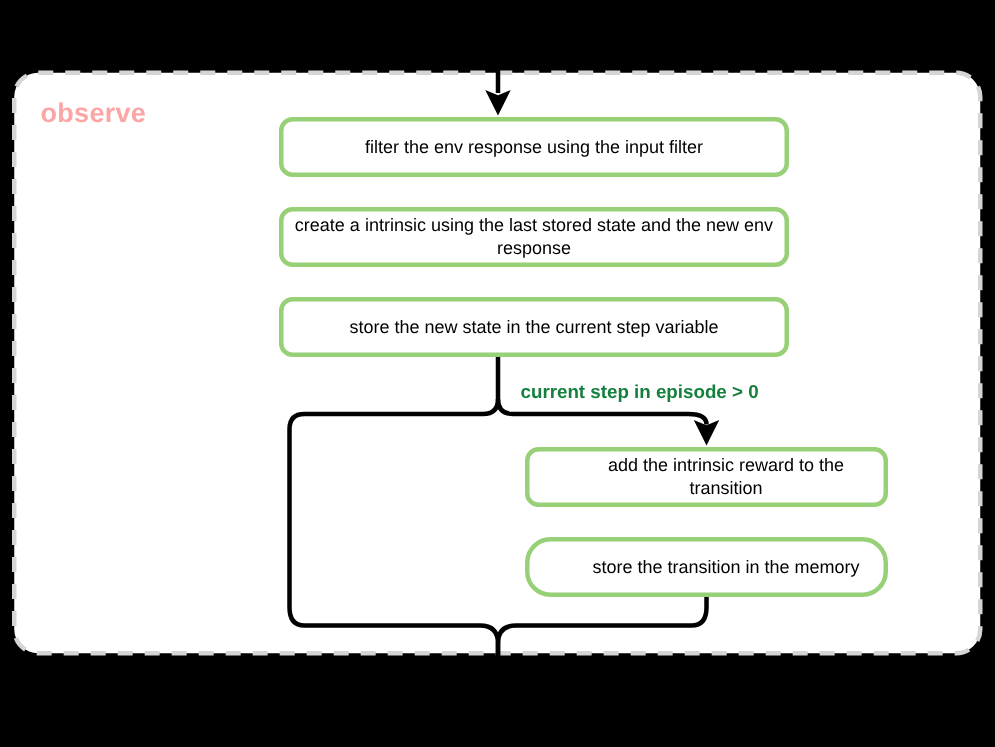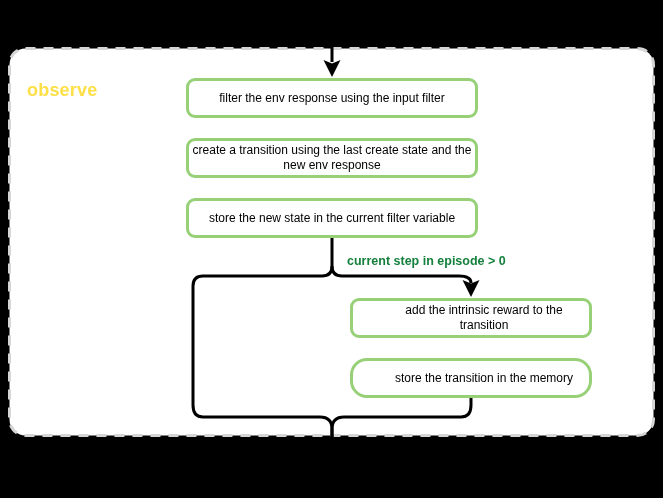--- a/index.html
+++ b/index.html
@@ -12,42 +12,42 @@
     overflow: hidden;
   }
   .connector-layer {
     position: absolute;
     left: 0; top: 0;
     width: 663px; height: 498px;
   }
   .panel-title {
     position: absolute;
     left: 27px;
-    top: 80px;
+    top: 65px;
     font-size: 18px;
     font-weight: bold;
-    color: #fde047;
+    color: #fca5a5;
     letter-spacing: 0.2px;
   }
   .node {
     position: absolute;
     box-sizing: border-box;
     background: #ffffff;
     border: 3px solid #97d077;
     border-radius: 9px;
     display: flex;
     align-items: center;
     justify-content: center;
     text-align: center;
     font-size: 12px;
     line-height: 15px;
     color: #000000;
     padding: 2px 3px;
   }
-  .node-col-left  { left: 186px; width: 292px; height: 40px; }
+  .node-col-left  { left: 186px; width: 340px; height: 40px; }
   .node-col-right { left: 350px; width: 242px; height: 40px; padding-left: 29px; }
   .n1 { top: 78px; }
   .n2 { top: 138px; }
   .n3 { top: 198px; }
   .n4 { top: 298px; }
   .n5 { top: 358px; border-radius: 17px; }
   .condition-label {
     position: absolute;
     left: 347px;
     top: 254px;
@@ -77,25 +77,25 @@
     <path d="M471 398 L471 405 Q471 417 461 417 L344 417 Q332 417 332 429 L332 446" fill="none" stroke="#000000" stroke-width="3"></path>
   </svg>
 
   <div class="panel-title">observe</div>
 
   <div class="node node-col-left n1">
     <span>filter the env response using the input filter</span>
   </div>
 
   <div class="node node-col-left n2">
-    <span>create a transition using the last create state and the new env response</span>
+    <span>create a intrinsic using the last stored state and the new env response</span>
   </div>
 
   <div class="node node-col-left n3">
-    <span>store the new state in the current filter variable</span>
+    <span>store the new state in the current step variable</span>
   </div>
 
   <div class="node node-col-right n4">
     <span>add the intrinsic reward to the transition</span>
   </div>
 
   <div class="node node-col-right n5">
     <span>store the transition in the memory</span>
   </div>
 

